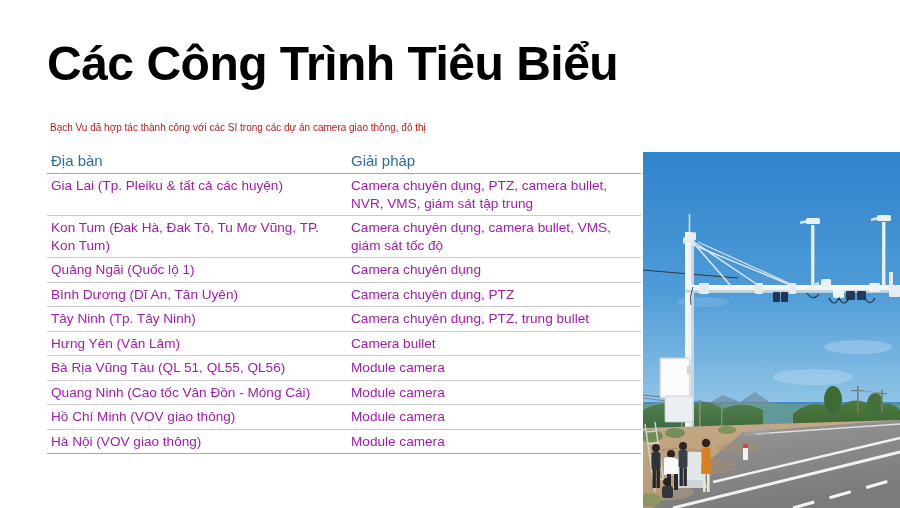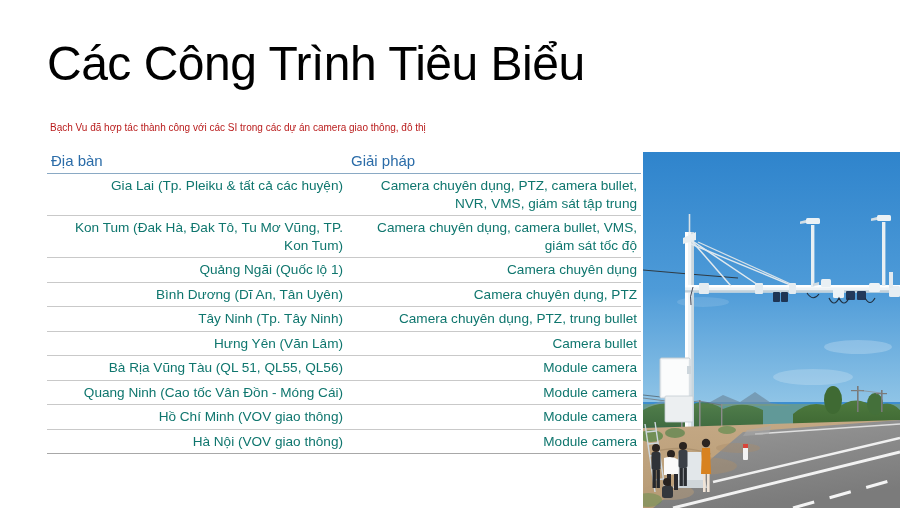--- a/index.html
+++ b/index.html
@@ -22,21 +22,21 @@
     height: 508px;
     background: #ffffff;
   }
 
   
   #title {
     position: absolute;
     left: 47px;
     top: 36px;
     font-size: 48px;
-    font-weight: normal;
+    font-weight: bold;
     letter-spacing: -0.5px;
     line-height: 56px;
     white-space: nowrap;
     color: #000000;
   }
 
   
   #subtitle {
     position: absolute;
     left: 50px;
@@ -67,26 +67,26 @@
   table.data-table th {
     text-align: left;
     vertical-align: bottom;
     font-size: 15px;
     font-weight: normal;
     color: #2b6ca8;
     padding: 0 4px 4px 4px;
     border-bottom: 1.3px solid #8aa9c4;
   }
   table.data-table td {
-    text-align: right;
+    text-align: left;
     vertical-align: top;
     padding: 3px 4px 3px 4px;
     border-bottom: 1.1px solid #c9c9c9;
     line-height: 17.5px;
-    color: #0f766e;
+    color: #a21caf;
   }
   table.data-table tr.last-row td {
     border-bottom: 1.3px solid #a8a8a8;
   }
 
   
   #photo {
     position: absolute;
     left: 643px;
     top: 152px;

